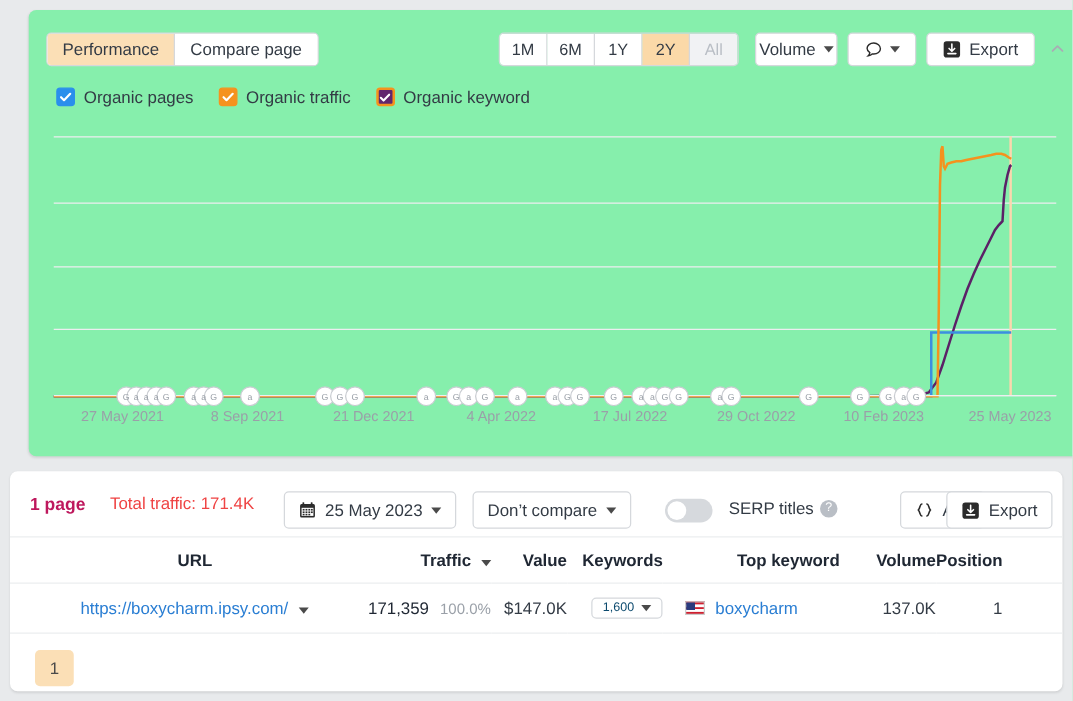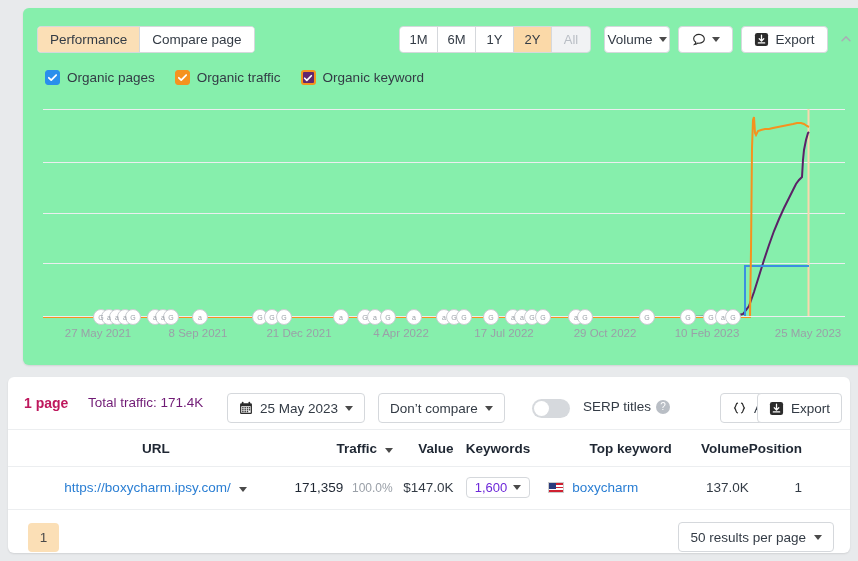--- a/index.html
+++ b/index.html
@@ -77,21 +77,21 @@
   .plot { position: absolute; left: 0; top: 92px; width: 842px; height: 240px; }
   .plot svg { display: block; }
 
   
   .card-table {
     position: absolute; left: 8px; top: 377px; width: 842px; height: 176px;
     background: #fff; border-radius: 6px; box-shadow: 0 1px 2px rgba(0,0,0,.10);
   }
   .tbar { position: relative; height: 53px; border-bottom: 1px solid #eceef0; }
   .tbar-pages { position:absolute; left: 16px; top: 18px; font-size: 14px; font-weight: bold; color:#be185d; }
-  .tbar-total { position:absolute; left: 80px; top: 18px; font-size: 13.5px; color: #701a75; }
+  .tbar-total { position:absolute; left: 80px; top: 18px; font-size: 13.5px; color: #ef4444; }
   .btn2 {
     position: absolute; top: 16px; height: 30px; border: 1px solid #d5d8dc; border-radius: 4px;
     background: #fff; font-size: 13.5px; color: #333b45; display: flex; align-items: center;
     gap: 7px; cursor: pointer; padding: 0 11px;
   }
   .btn-date { left: 219px; }
   .btn-compare { left: 370px; }
   .toggle-wrap { position: absolute; left: 524px; top: 22px; display:flex; align-items:center; cursor:pointer; }
   .toggle {
     width: 38px; height: 19px; border-radius: 10px; background: #d6d9dd; position: relative;
@@ -116,21 +116,21 @@
   }
   tbody td { font-size: 13.5px; color: #333b45; padding: 10px 0 11px 0; border-bottom: 1px solid #eceef0; }
   .th-url { text-align: center; padding-left: 16px; }
   .th-r { text-align: right; }
   .th-l { text-align: right; }
   .url-link { color: #2a7ed3; text-decoration: none; cursor: pointer; }
   .traffic-val { color: #1f2733; }
   .traffic-pct { color: #9aa0a8; font-size: 12px; margin-left: 5px; }
   .kw-pill {
     display: inline-flex; align-items: center; gap: 6px; border: 1px solid #d5d8dc;
-    border-radius: 4px; padding: 2px 8px; font-size: 13px; color:#6d28d9; cursor:pointer;
+    border-radius: 4px; padding: 2px 8px; font-size: 10px; color:#0c4a6e; cursor:pointer;
   }
   .flag {
     width: 16px; height: 11px; display:inline-block; vertical-align: middle;
     background: linear-gradient(#cf2030 0 20%, #fff 20% 40%, #cf2030 40% 60%, #fff 60% 80%, #cf2030 80% 100%);
     position: relative; border: .5px solid #ccc;
   }
   .flag::before {
     content:""; position:absolute; left:0; top:0; width:7px; height:6px; background:#2a3b7d;
   }
   .kwcell { display: flex; align-items: center; gap: 8px; }
@@ -435,20 +435,16 @@
             </span>
           </td>
           <td class="th-r">137.0K</td>
           <td class="th-r" style="padding-right:48px">1</td>
         </tr>
       </tbody>
     </table>
 
     <div class="tfoot">
       <div class="pagebtn">1</div>
-      <div class="btn-perpage">
-        <span>50 results per page</span>
-        <span class="caret"></span>
-      </div>
     </div>
   </div>
 
 </div>
 
 </body></html>

